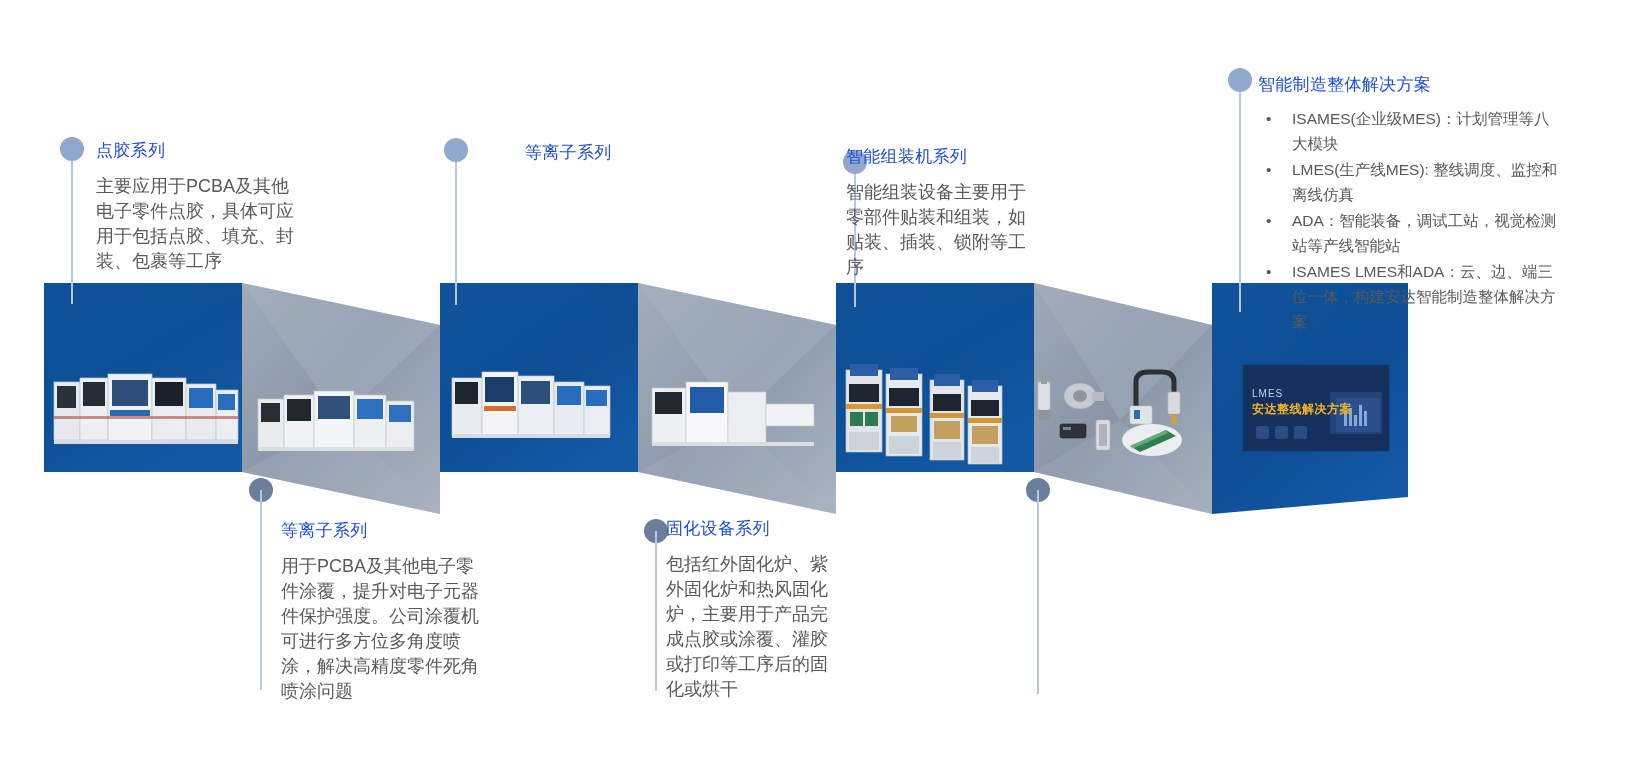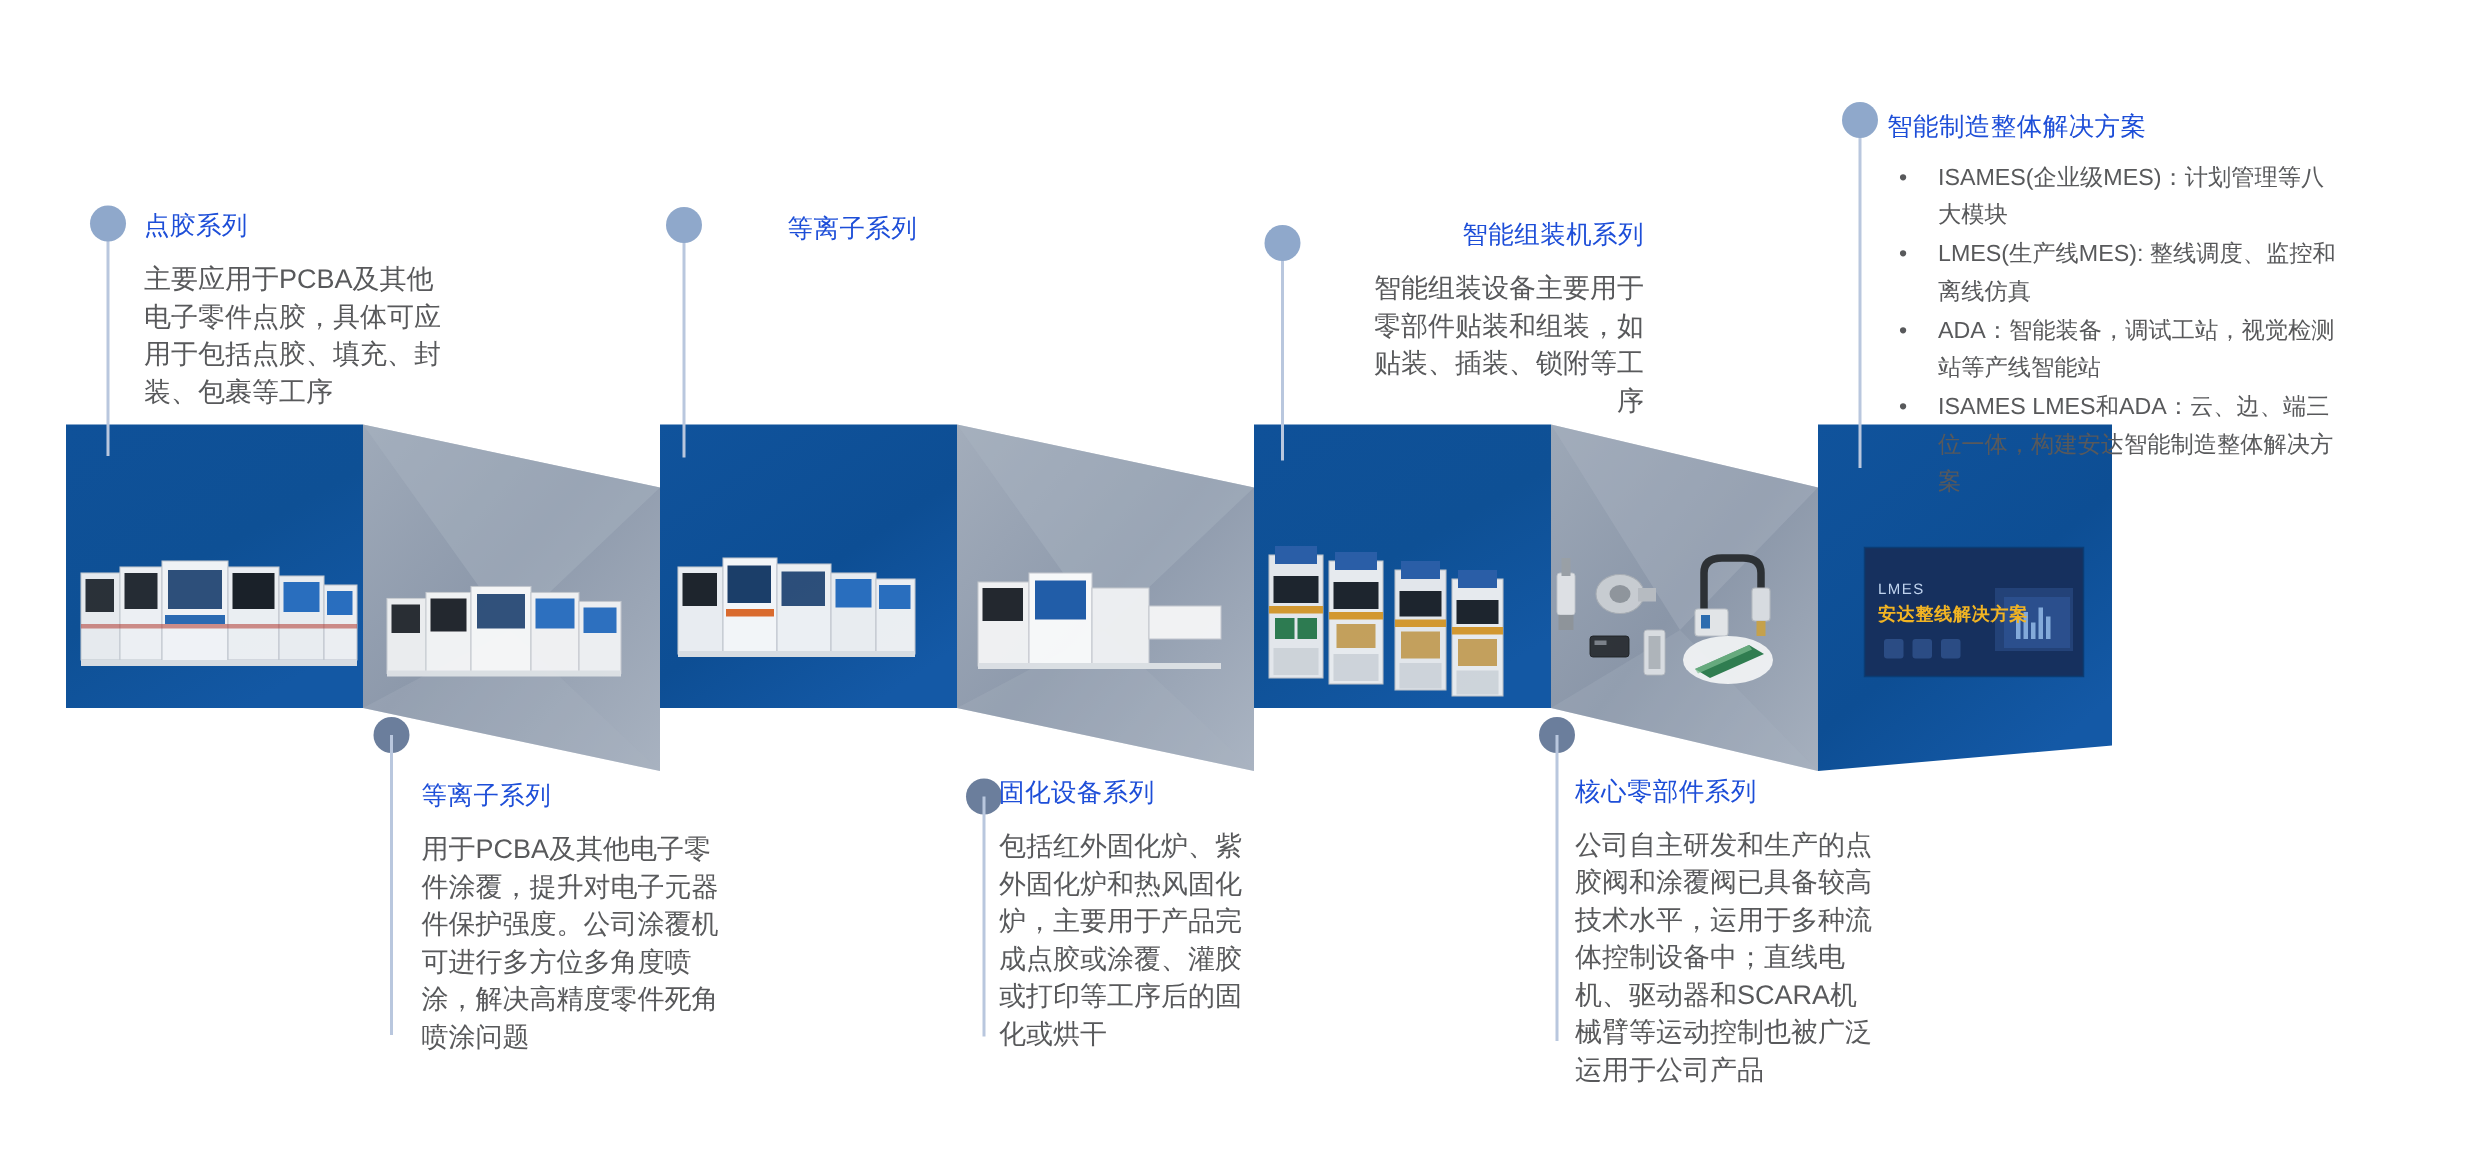--- a/index.html
+++ b/index.html
@@ -328,32 +328,28 @@
   </div>
   <div class="callout" style="left:666px;top:518px;width:170px;">
     <div class="title">固化设备系列</div>
     <div class="body">包括红外固化炉、紫外固化炉和热风固化炉，主要用于产品完成点胶或涂覆、灌胶或打印等工序后的固化或烘干</div>
   </div>
 
   <div class="conn up" style="left:843px;top:150px;height:155px;">
     <div class="stem" style="height:145px;"></div>
     <div class="dot"></div>
   </div>
-  <div class="callout" style="left:906px;top:146px;width:190px;text-align:right;">
+  <div class="callout" style="left:846px;top:146px;width:190px;">
     <div class="title">智能组装机系列</div>
     <div class="body">智能组装设备主要用于零部件贴装和组装，如贴装、插装、锁附等工序</div>
   </div>
 
   <div class="conn down" style="left:1026px;top:478px;height:216px;">
     <div class="dot ongray" style="top:0;"></div>
     <div class="stem" style="top:12px;height:204px;"></div>
-  </div>
-  <div class="callout" style="left:1050px;top:517px;width:200px;">
-    <div class="title">核心零部件系列</div>
-    <div class="body">公司自主研发和生产的点胶阀和涂覆阀已具备较高技术水平，运用于多种流体控制设备中；直线电机、驱动器和SCARA机械臂等运动控制也被广泛运用于公司产品</div>
   </div>
 
   <div class="conn up" style="left:1228px;top:68px;height:240px;">
     <div class="stem" style="height:232px;"></div>
     <div class="dot"></div>
   </div>
   <div class="callout" style="left:1258px;top:74px;width:300px;">
     <div class="title">智能制造整体解决方案</div>
     <ul>
       <li>

